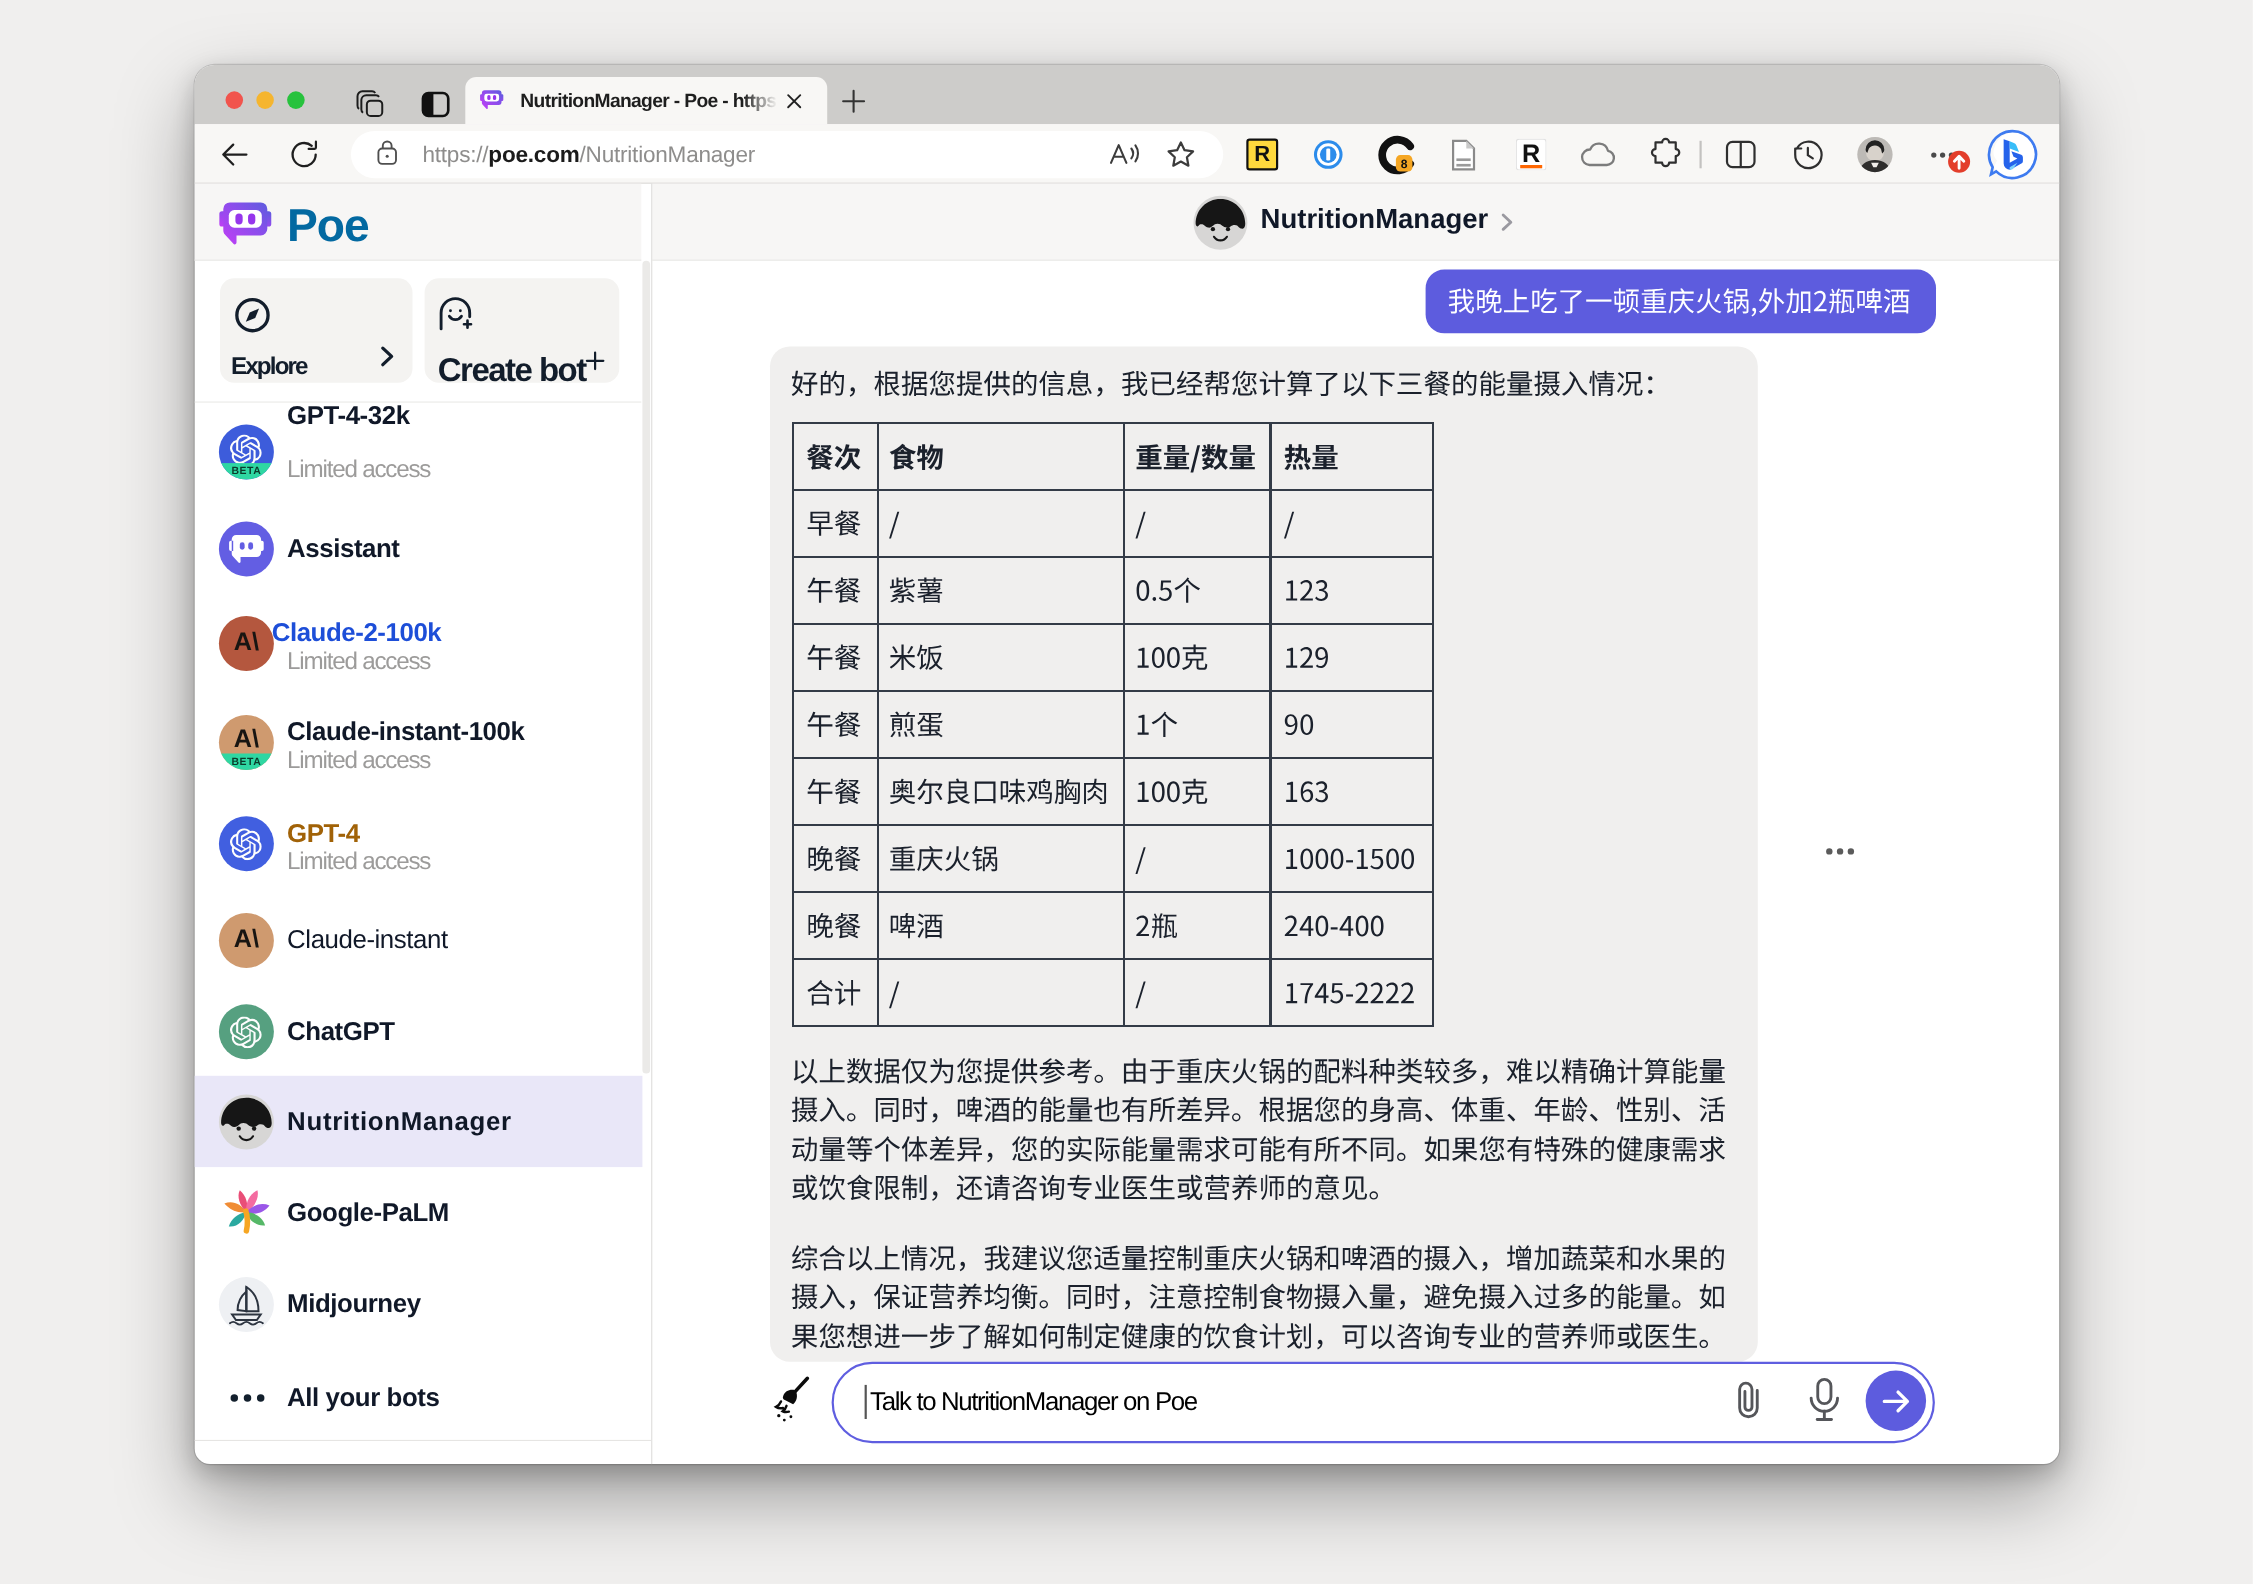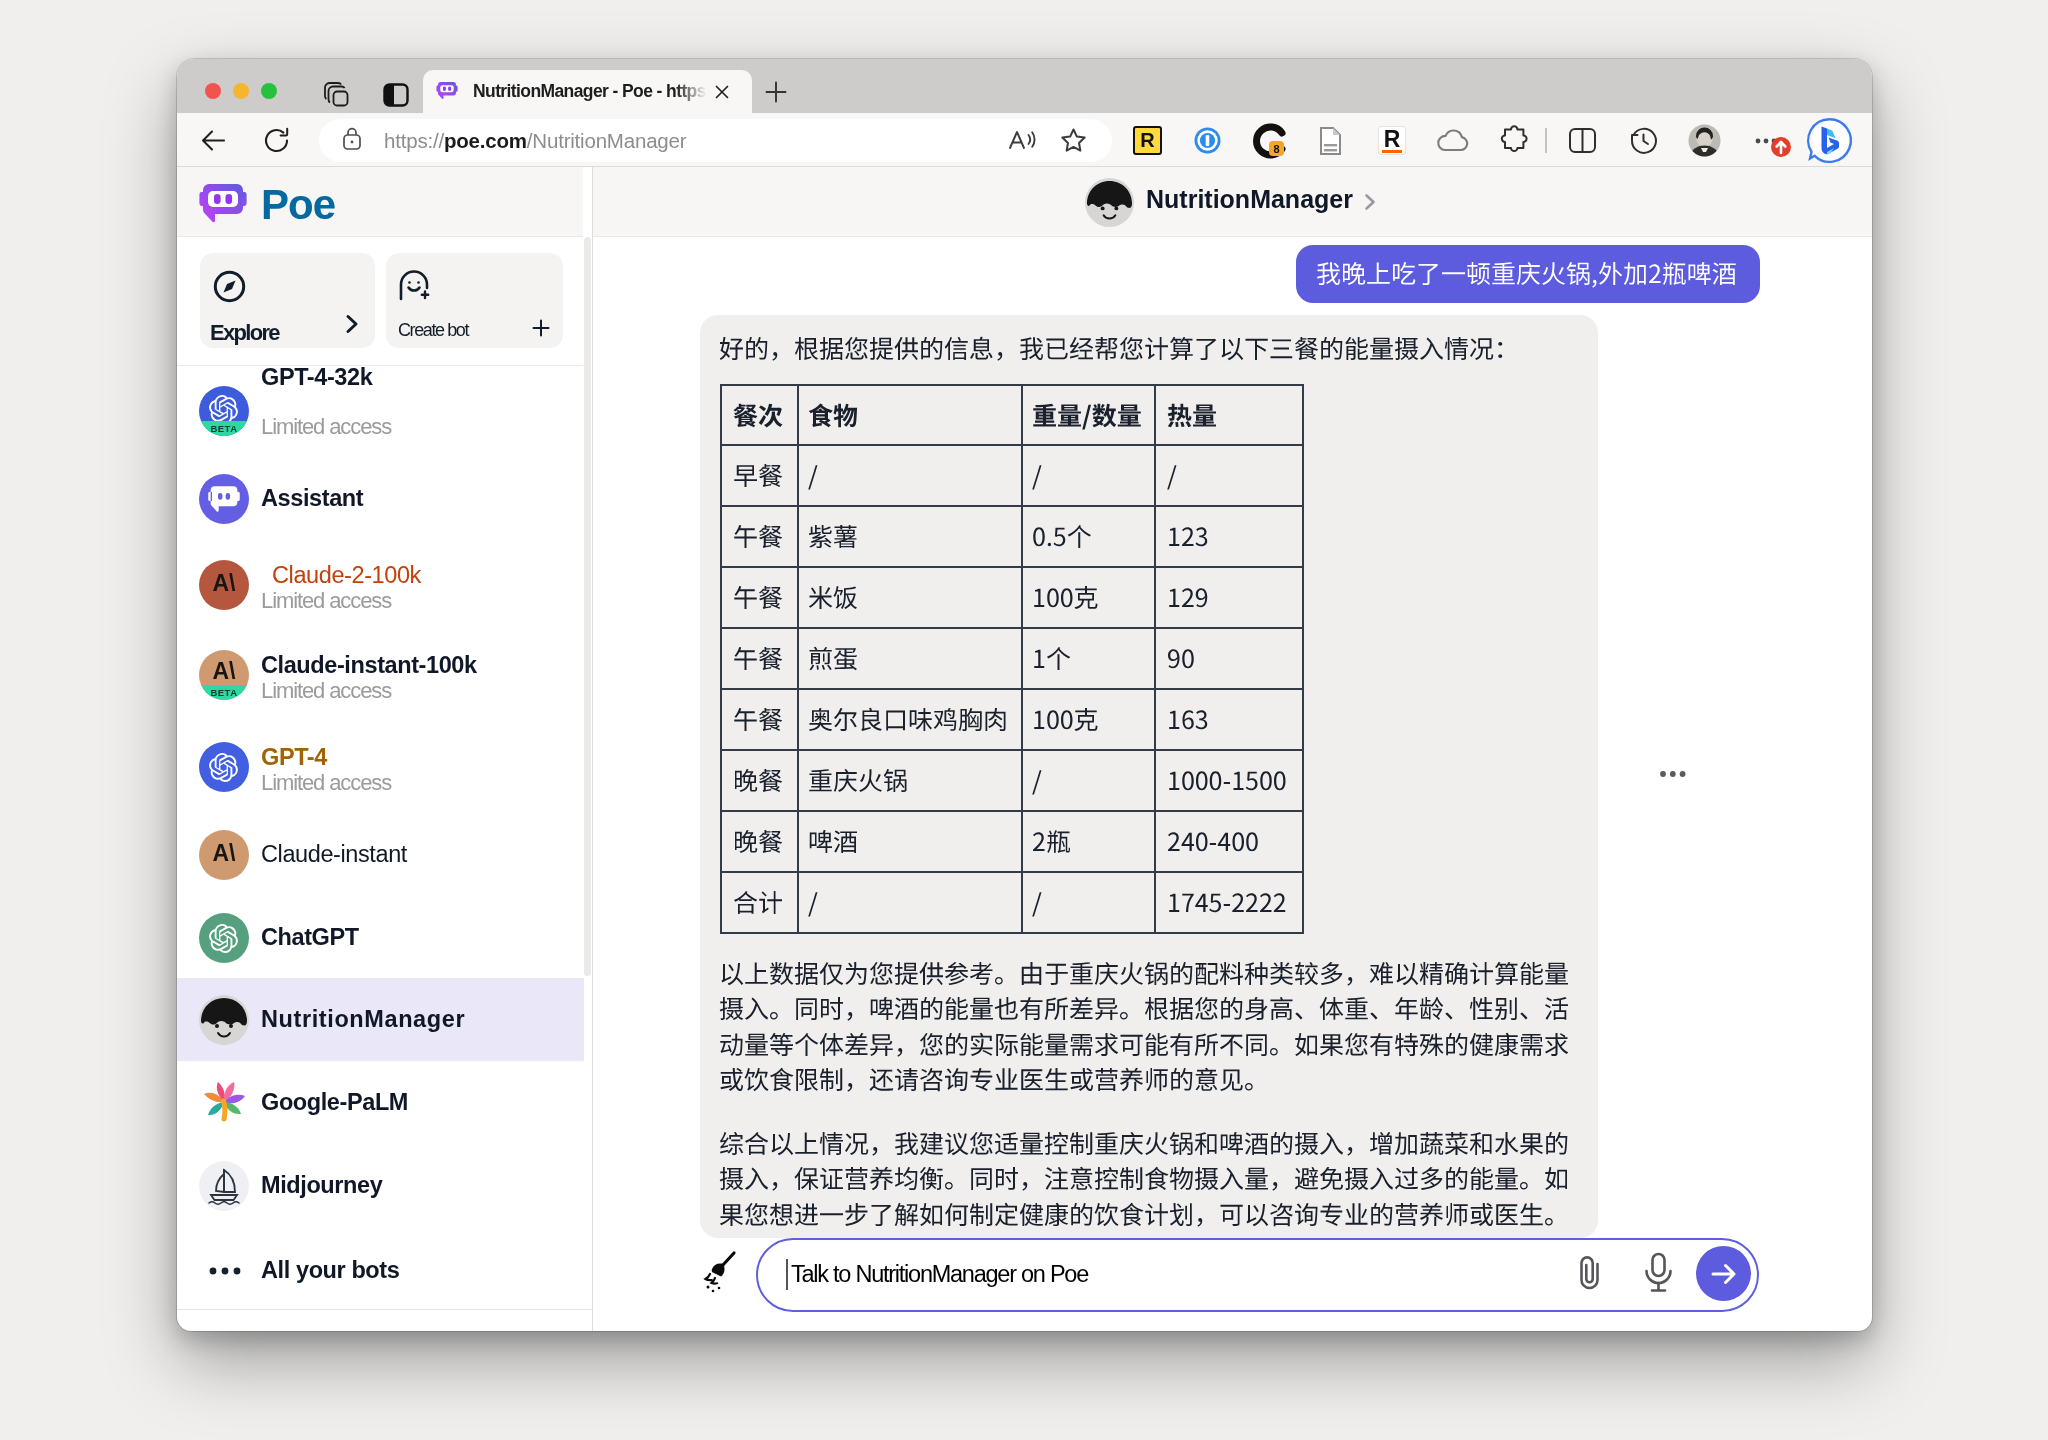--- a/index.html
+++ b/index.html
@@ -162,21 +162,21 @@
 <svg class="ic" style="left:344px;top:314px" width="16" height="20" viewBox="0 0 16 20" fill="none" stroke="#121d2b" stroke-width="3" stroke-linecap="round" stroke-linejoin="round">
     <path d="M4 2.5 L12 10 L4 17.5"></path>
   </svg>
 <svg class="ic" style="left:398px;top:269px" width="36" height="32" viewBox="0 0 36 32" fill="none" stroke="#121d2b" stroke-width="2.6" stroke-linecap="round">
 <path d="M3 30 V15.5 a13 13 0 0 1 26 0 V19"></path>
     <circle cx="11.5" cy="13.5" r="1.3" fill="#121d2b" stroke="none"></circle>
     <circle cx="20.5" cy="13.5" r="1.3" fill="#121d2b" stroke="none"></circle>
 <path d="M10.5 18.5 a6.5 6.5 0 0 0 11 0"></path>
     <path d="M27 22.5 V29 M23.8 25.8 H30.2" stroke-width="2.4"></path>
   </svg>
-<div class="abs" style="left:398px;top:320px;font-size:18px;font-weight:400;letter-spacing:-1.4px;color:#121d2b">Create bot</div>
+<div class="abs" style="left:398px;top:320px;font-size:30px;font-weight:700;letter-spacing:-1.4px;color:#121d2b">Create bot</div>
 <svg class="ic" style="left:532px;top:319px" width="18" height="18" viewBox="0 0 18 18" stroke="#121d2b" stroke-width="2" stroke-linecap="round">
     <path d="M9 1.5 V16.5 M1.5 9 H16.5"></path>
   </svg>
 <div class="abs" style="left:177px;top:365px;width:406px;height:1px;background:#eae9e7"></div>
 <div class="abs" style="left:177px;top:1309px;width:415px;height:1px;background:#e6e5e3"></div>
 <div class="abs" style="left:177px;top:978px;width:407px;height:83px;background:#e9e7f8"></div>
 <div class="abs" style="left:199px;top:386px;width:50px;height:50px;border-radius:25px;background:#3d5cdb;overflow:hidden">
     <svg style="position:absolute;left:10px;top:9px" width="29" height="29" viewBox="0 0 24 24">
       <path d="M22.2819 9.8211a5.9847 5.9847 0 0 0-.5157-4.9108 6.0462 6.0462 0 0 0-6.5098-2.9A6.0651 6.0651 0 0 0 4.9807 4.1818a5.9847 5.9847 0 0 0-3.9977 2.9 6.0462 6.0462 0 0 0 .7427 7.0966 5.98 5.98 0 0 0 .511 4.9107 6.051 6.051 0 0 0 6.5146 2.9001A5.9847 5.9847 0 0 0 13.2599 24a6.0557 6.0557 0 0 0 5.7718-4.2058 5.9894 5.9894 0 0 0 3.9977-2.9001 6.0557 6.0557 0 0 0-.7475-7.0729zm-9.022 12.6081a4.4755 4.4755 0 0 1-2.8764-1.0408l.1419-.0804 4.7783-2.7582a.7948.7948 0 0 0 .3927-.6813v-6.7226l2.02 1.1686a.071.071 0 0 1 .038.0615v5.5826a4.504 4.504 0 0 1-4.4945 4.4706zm-9.6607-4.1254a4.4708 4.4708 0 0 1-.5346-3.0137l.142.0852 4.783 2.7582a.7712.7712 0 0 0 .7806 0l5.8428-3.3685v2.3324a.0804.0804 0 0 1-.0332.0615L9.74 19.9502a4.4992 4.4992 0 0 1-6.1408-1.6464zM2.3408 7.8956a4.485 4.485 0 0 1 2.3655-1.9728V11.6a.7664.7664 0 0 0 .3879.6765l5.8144 3.3543-2.0201 1.1685a.0757.0757 0 0 1-.071 0l-4.8303-2.7865A4.504 4.504 0 0 1 2.3408 7.8956zm16.5963 3.8558L13.1038 8.364 15.1192 7.2a.0757.0757 0 0 1 .071 0l4.8303 2.7913a4.4944 4.4944 0 0 1-.6765 8.1042v-5.6772a.79.79 0 0 0-.407-.667zm2.0107-3.0231l-.142-.0852-4.7735-2.7818a.7759.7759 0 0 0-.7854 0L9.409 9.2297V6.8974a.0662.0662 0 0 1 .0284-.0615l4.8303-2.7866a4.4992 4.4992 0 0 1 6.6802 4.66zM8.3065 12.863l-2.02-1.1638a.0804.0804 0 0 1-.038-.0567V6.0742a4.4992 4.4992 0 0 1 7.3757-3.4537l-.142.0805L8.704 5.459a.7948.7948 0 0 0-.3927.6813zm1.0976-2.3654l2.602-1.4998 2.6069 1.4998v2.9994l-2.5974 1.4997-2.6067-1.4997Z" fill="#fdfdfd"></path>
     </svg>
@@ -185,21 +185,21 @@
 <div class="abs" style="left:261px;top:364px;font-size:23.5px;font-weight:700;letter-spacing:-0.4px;color:#101828">GPT-4-32k</div>
 <div class="abs" style="left:261px;top:414px;font-size:22px;letter-spacing:-1.1px;color:#9c9b9a">Limited access</div>
 <div class="abs" style="left:199px;top:474px;width:50px;height:50px;border-radius:25px;background:#635ee3"></div>
 <svg class="ic" style="left:208px;top:486px" width="32" height="26" viewBox="0 0 48 38">
     <path d="M10 0 h28 a6 6 0 0 1 6 6 v18 a6 6 0 0 1 -6 6 H16 v6.5 a1.6 1.6 0 0 1 -2.8 1.1 L4.8 28.4 A6 6 0 0 1 4 25 V6 a6 6 0 0 1 6-6 Z M6 8 h-3.2 a2.4 2.4 0 0 0 -2.4 2.4 v9.2 a2.4 2.4 0 0 0 2.4 2.4 H6 Z M42 8 h3.2 a2.4 2.4 0 0 1 2.4 2.4 v9.2 a2.4 2.4 0 0 1 -2.4 2.4 H42 Z" fill="#fff"></path>
     <rect x="15" y="10" width="6.6" height="10" rx="3.3" fill="#635ee3"></rect>
     <rect x="26.5" y="10" width="6.6" height="10" rx="3.3" fill="#635ee3"></rect>
   </svg>
 <div class="abs" style="left:261px;top:485px;font-size:23.5px;font-weight:700;letter-spacing:-0.4px;color:#101828">Assistant</div>
 <div class="abs" style="left:199px;top:560px;width:50px;height:50px;border-radius:25px;background:#b4573e;overflow:hidden;font-weight:700;font-size:23px;color:#181512;text-align:center;line-height:46px">A\</div>
-<div class="abs" style="left:272px;top:562px;font-size:23.5px;font-weight:400;letter-spacing:-0.4px;color:#c2410c">Claude-2-100k</div>
+<div class="abs" style="left:247px;top:562px;font-size:23.5px;font-weight:700;letter-spacing:-0.4px;color:#1d4ed8">Claude-2-100k</div>
 <div class="abs" style="left:261px;top:588px;font-size:22px;letter-spacing:-1.1px;color:#9c9b9a">Limited access</div>
 <div class="abs" style="left:199px;top:650px;width:50px;height:50px;border-radius:25px;background:#cf9a6f;overflow:hidden;font-weight:700;font-size:23px;color:#181512;text-align:center;line-height:42px">A\<div style="position:absolute;left:0;bottom:0;width:50px;height:15px;background:#2fd7a2;font-size:9.5px;font-weight:700;color:#0b3b2b;text-align:center;line-height:15px;letter-spacing:0.5px">BETA</div></div>
 <div class="abs" style="left:261px;top:652px;font-size:23.5px;font-weight:700;letter-spacing:-0.4px;color:#101828">Claude-instant-100k</div>
 <div class="abs" style="left:261px;top:678px;font-size:22px;letter-spacing:-1.1px;color:#9c9b9a">Limited access</div>
 <div class="abs" style="left:199px;top:742px;width:50px;height:50px;border-radius:25px;background:#415fe0;overflow:hidden">
     <svg style="position:absolute;left:10px;top:11px" width="29" height="29" viewBox="0 0 24 24">
       <path d="M22.2819 9.8211a5.9847 5.9847 0 0 0-.5157-4.9108 6.0462 6.0462 0 0 0-6.5098-2.9A6.0651 6.0651 0 0 0 4.9807 4.1818a5.9847 5.9847 0 0 0-3.9977 2.9 6.0462 6.0462 0 0 0 .7427 7.0966 5.98 5.98 0 0 0 .511 4.9107 6.051 6.051 0 0 0 6.5146 2.9001A5.9847 5.9847 0 0 0 13.2599 24a6.0557 6.0557 0 0 0 5.7718-4.2058 5.9894 5.9894 0 0 0 3.9977-2.9001 6.0557 6.0557 0 0 0-.7475-7.0729zm-9.022 12.6081a4.4755 4.4755 0 0 1-2.8764-1.0408l.1419-.0804 4.7783-2.7582a.7948.7948 0 0 0 .3927-.6813v-6.7226l2.02 1.1686a.071.071 0 0 1 .038.0615v5.5826a4.504 4.504 0 0 1-4.4945 4.4706zm-9.6607-4.1254a4.4708 4.4708 0 0 1-.5346-3.0137l.142.0852 4.783 2.7582a.7712.7712 0 0 0 .7806 0l5.8428-3.3685v2.3324a.0804.0804 0 0 1-.0332.0615L9.74 19.9502a4.4992 4.4992 0 0 1-6.1408-1.6464zM2.3408 7.8956a4.485 4.485 0 0 1 2.3655-1.9728V11.6a.7664.7664 0 0 0 .3879.6765l5.8144 3.3543-2.0201 1.1685a.0757.0757 0 0 1-.071 0l-4.8303-2.7865A4.504 4.504 0 0 1 2.3408 7.8956zm16.5963 3.8558L13.1038 8.364 15.1192 7.2a.0757.0757 0 0 1 .071 0l4.8303 2.7913a4.4944 4.4944 0 0 1-.6765 8.1042v-5.6772a.79.79 0 0 0-.407-.667zm2.0107-3.0231l-.142-.0852-4.7735-2.7818a.7759.7759 0 0 0-.7854 0L9.409 9.2297V6.8974a.0662.0662 0 0 1 .0284-.0615l4.8303-2.7866a4.4992 4.4992 0 0 1 6.6802 4.66zM8.3065 12.863l-2.02-1.1638a.0804.0804 0 0 1-.038-.0567V6.0742a4.4992 4.4992 0 0 1 7.3757-3.4537l-.142.0805L8.704 5.459a.7948.7948 0 0 0-.3927.6813zm1.0976-2.3654l2.602-1.4998 2.6069 1.4998v2.9994l-2.5974 1.4997-2.6067-1.4997Z" fill="#fdfdfd"></path>
     </svg>
   </div>
 <div class="abs" style="left:261px;top:744px;font-size:23.5px;font-weight:700;letter-spacing:-0.4px;color:#a16207">GPT-4</div>

